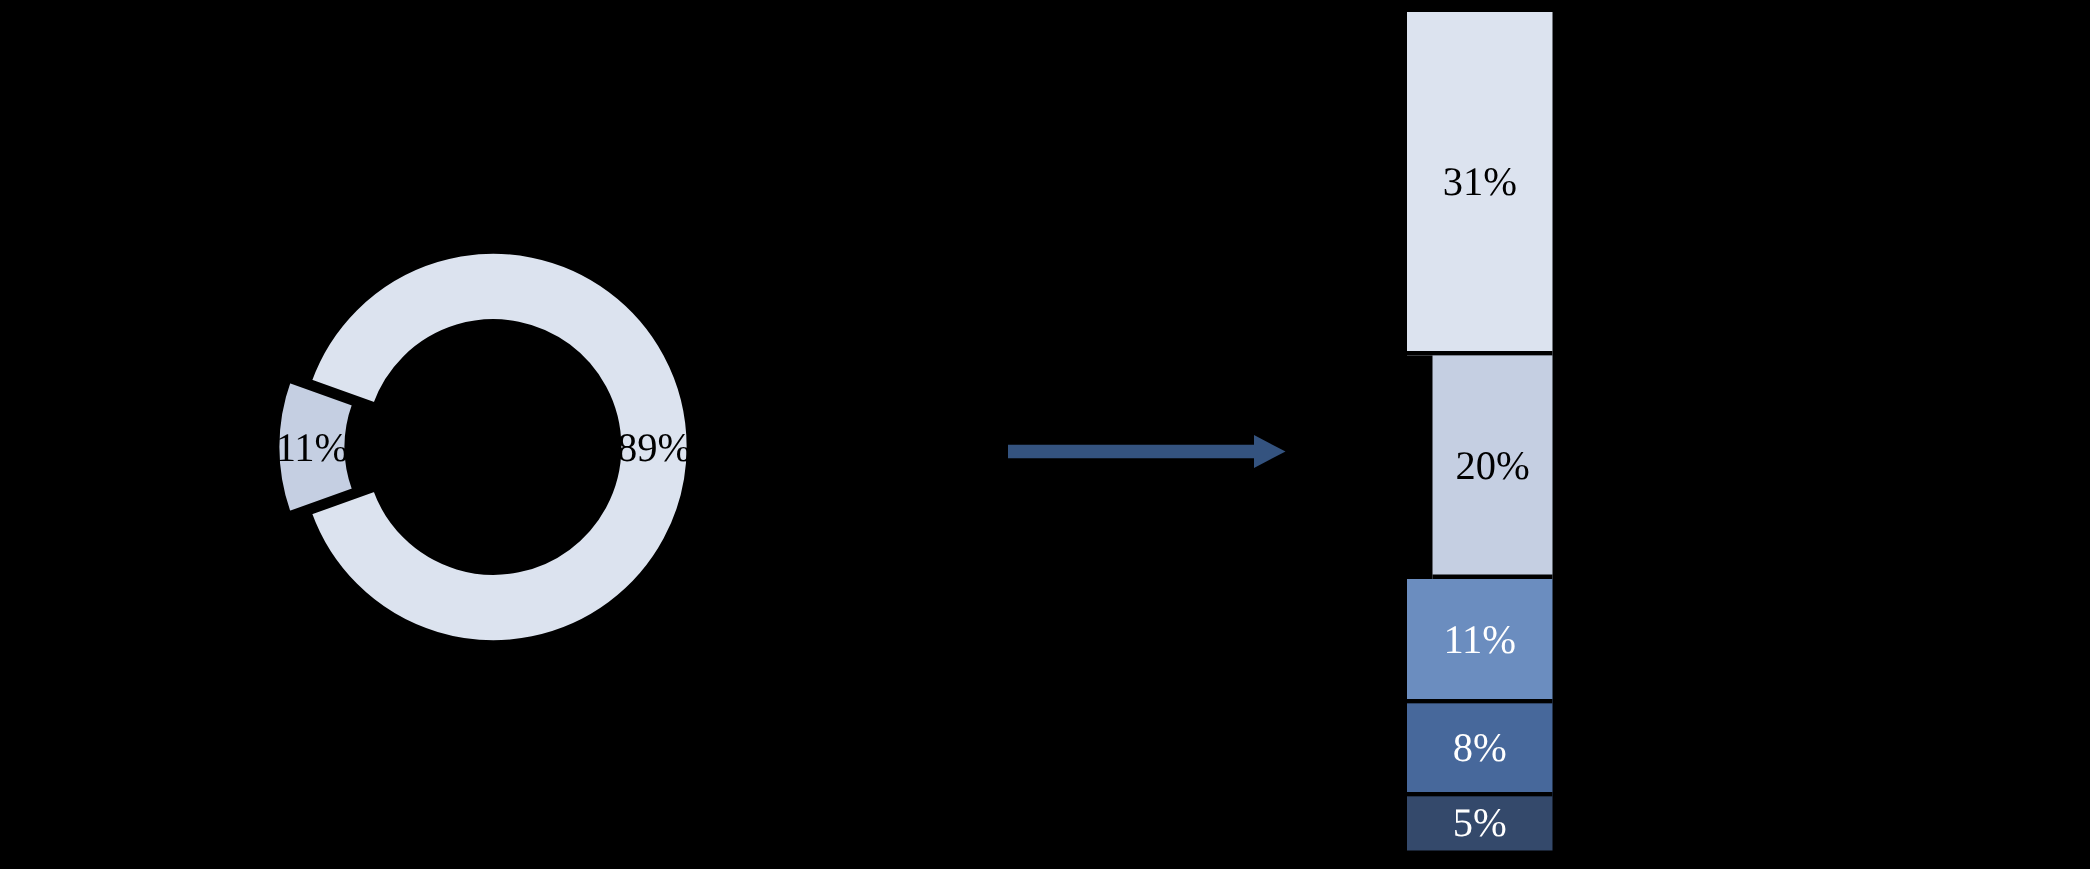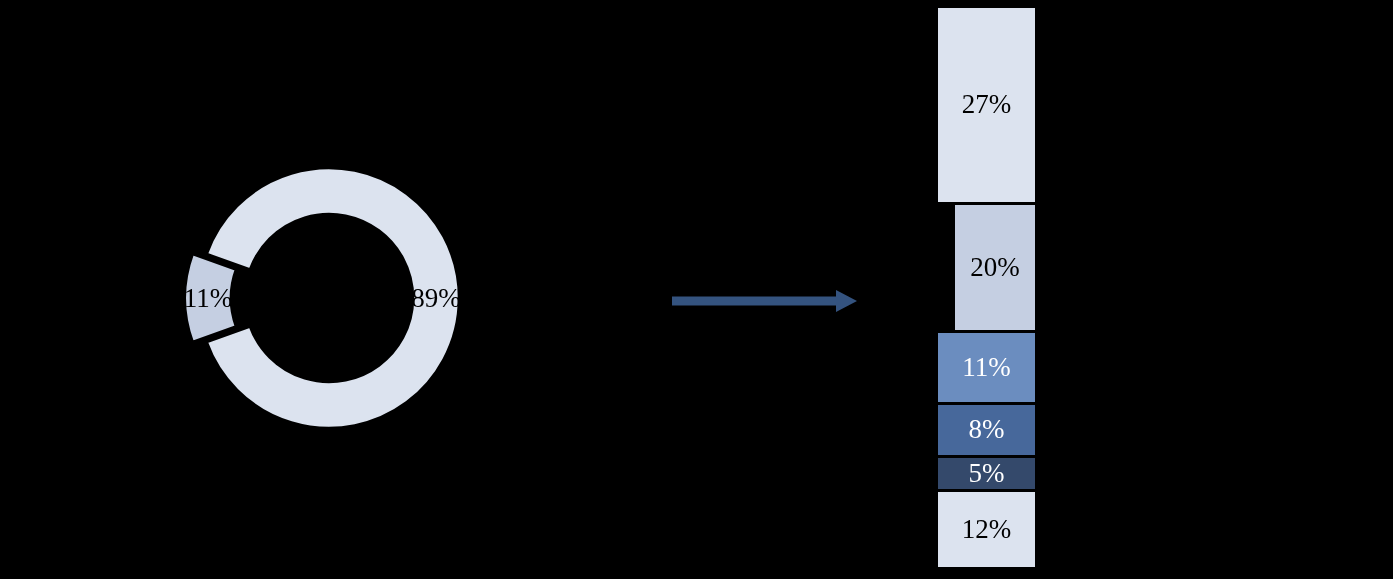--- a/index.html
+++ b/index.html
@@ -58,31 +58,28 @@
 <div class="canvas">
   <svg class="chart-svg" id="vector-layer" viewBox="0 0 1393 579">
       <path d="M206.68550003595067 253.96407036811217 A130 130 0 1 1 206.68550003595072 342.03592963188794 L249.96601540784508 326.4539853006045 A84 84 0 1 0 249.96601540784505 269.5460146993955 Z" fill="#DCE3EF" stroke="#000000" stroke-width="2.5"></path>
       <text x="436" y="298" text-anchor="middle" dominant-baseline="central" fill="#000000">89%</text>
       <path d="M192.68550003595072 342.035929631888 A130 130 0 0 1 192.68550003595067 253.96407036811217 L235.96601540784505 269.5460146993955 A84 84 0 0 0 235.96601540784508 326.45398530060453 Z" fill="#C5CFE2" stroke="#000000" stroke-width="2.5"></path>
       <text x="208" y="298" text-anchor="middle" dominant-baseline="central" fill="#000000">11%</text>
       <path d="M672 296.5 L836 296.5 L836 290 L857 301 L836 312 L836 305.5 L672 305.5 Z" fill="#34537F"></path>
     </svg>
   <div class="bar" id="stacked-bar">
       <div class="seg" style="flex-grow: 31; flex-basis: 0px; background: rgb(220, 227, 239);">
-        <span class="seg-label" style="color: rgb(0, 0, 0);">27%</span>
+        <span class="seg-label" style="color: rgb(0, 0, 0);">31%</span>
       </div>
       <div class="seg" style="flex-grow: 20; flex-basis: 0px; background: rgb(197, 207, 226); margin-left: 17px;">
         <span class="seg-label" style="color: rgb(0, 0, 0);">20%</span>
       </div>
       <div class="seg" style="flex-grow: 11; flex-basis: 0px; background: rgb(107, 141, 191);">
         <span class="seg-label" style="color: rgb(255, 255, 255);">11%</span>
       </div>
       <div class="seg" style="flex-grow: 8; flex-basis: 0px; background: rgb(71, 104, 155);">
         <span class="seg-label" style="color: rgb(255, 255, 255);">8%</span>
       </div>
       <div class="seg" style="flex-grow: 5; flex-basis: 0px; background: rgb(52, 73, 107);">
         <span class="seg-label" style="color: rgb(255, 255, 255);">5%</span>
       </div>
-      <div class="seg" style="flex-grow: 12; flex-basis: 0px; background: rgb(220, 227, 239);">
-        <span class="seg-label" style="color: rgb(0, 0, 0);">12%</span>
-      </div>
     </div>
 </div>
 
 </body></html>

